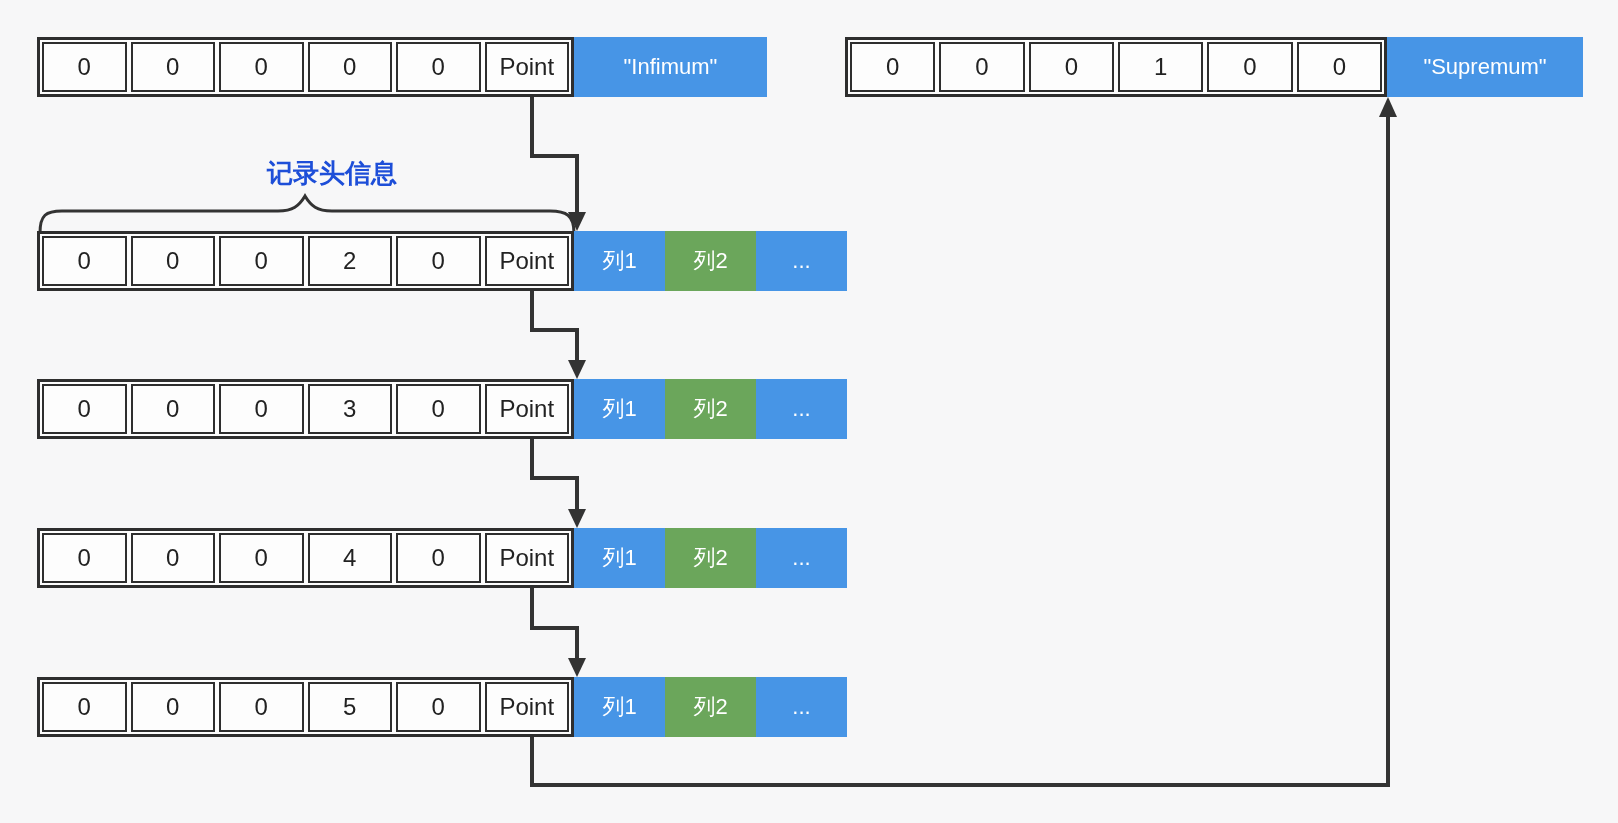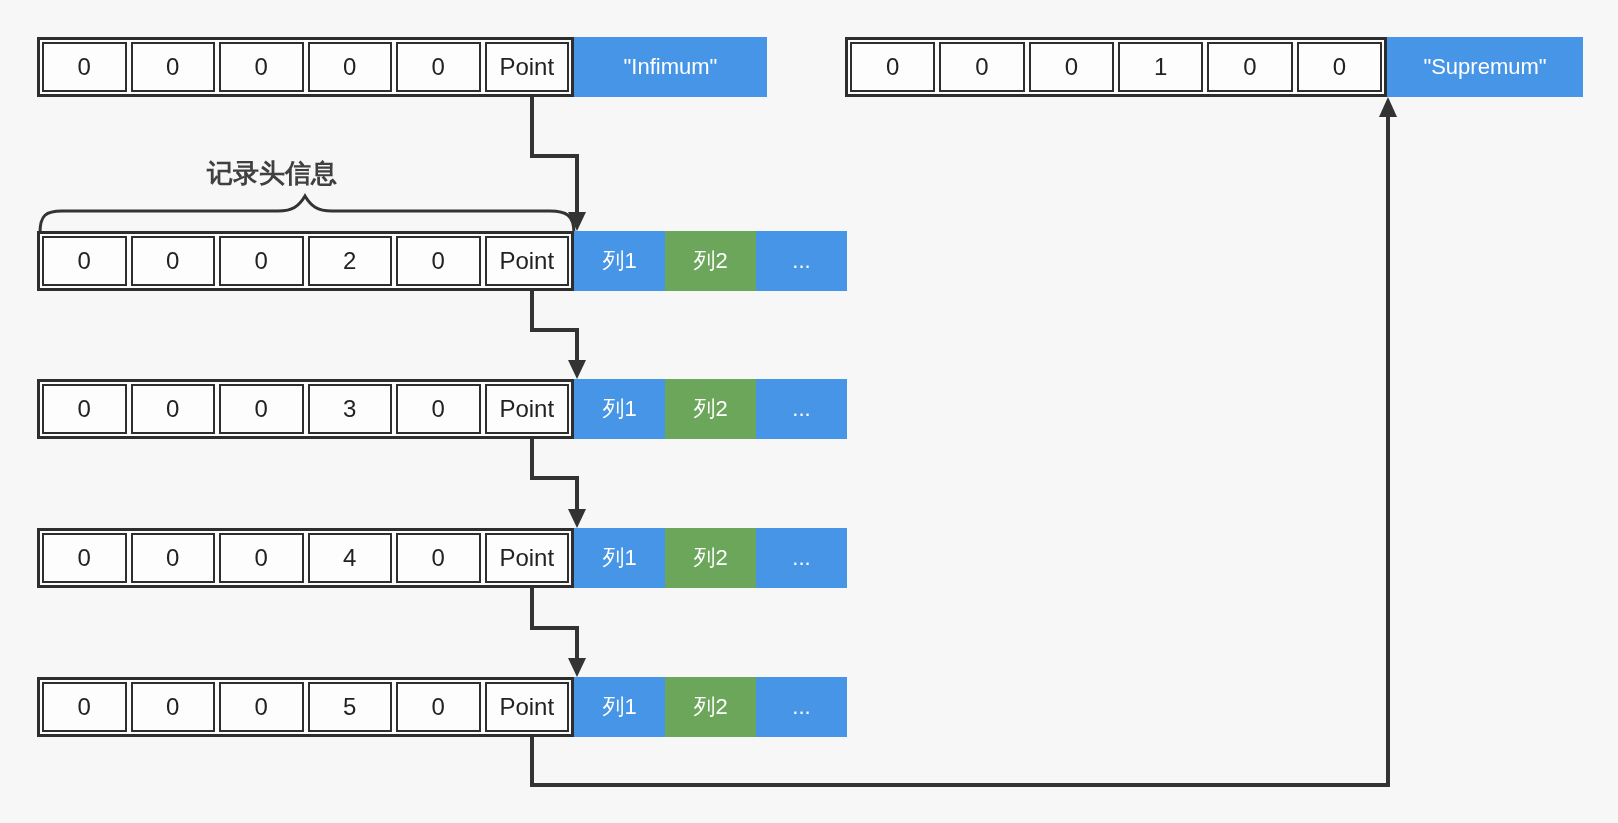--- a/index.html
+++ b/index.html
@@ -17,22 +17,22 @@
     flex:1;margin:2px;box-sizing:border-box;border:2px solid #2e2e2e;
     display:flex;align-items:center;justify-content:center;
     font-size:24px;color:#222;background:#fdfdfd;white-space:nowrap;
   }
   .cols{display:flex;align-items:stretch;}
   .col-cell{
     display:flex;align-items:center;justify-content:center;
     color:#ffffff;font-size:22px;white-space:nowrap;
   }
   .annotation{
-    position:absolute;font-size:26px;font-weight:bold;color:#404040;
-    text-align:left;white-space:nowrap;
+    position:absolute;font-size:26px;font-weight:bold;color:#1d4ed8;
+    text-align:right;white-space:nowrap;
   }
   svg.overlay{position:absolute;left:0;top:0;pointer-events:none;}
 </style>
 </head>
 <body>
 
 <div class="stage">
 
   <svg class="overlay" width="1618" height="823" viewBox="0 0 1618 823">
 

